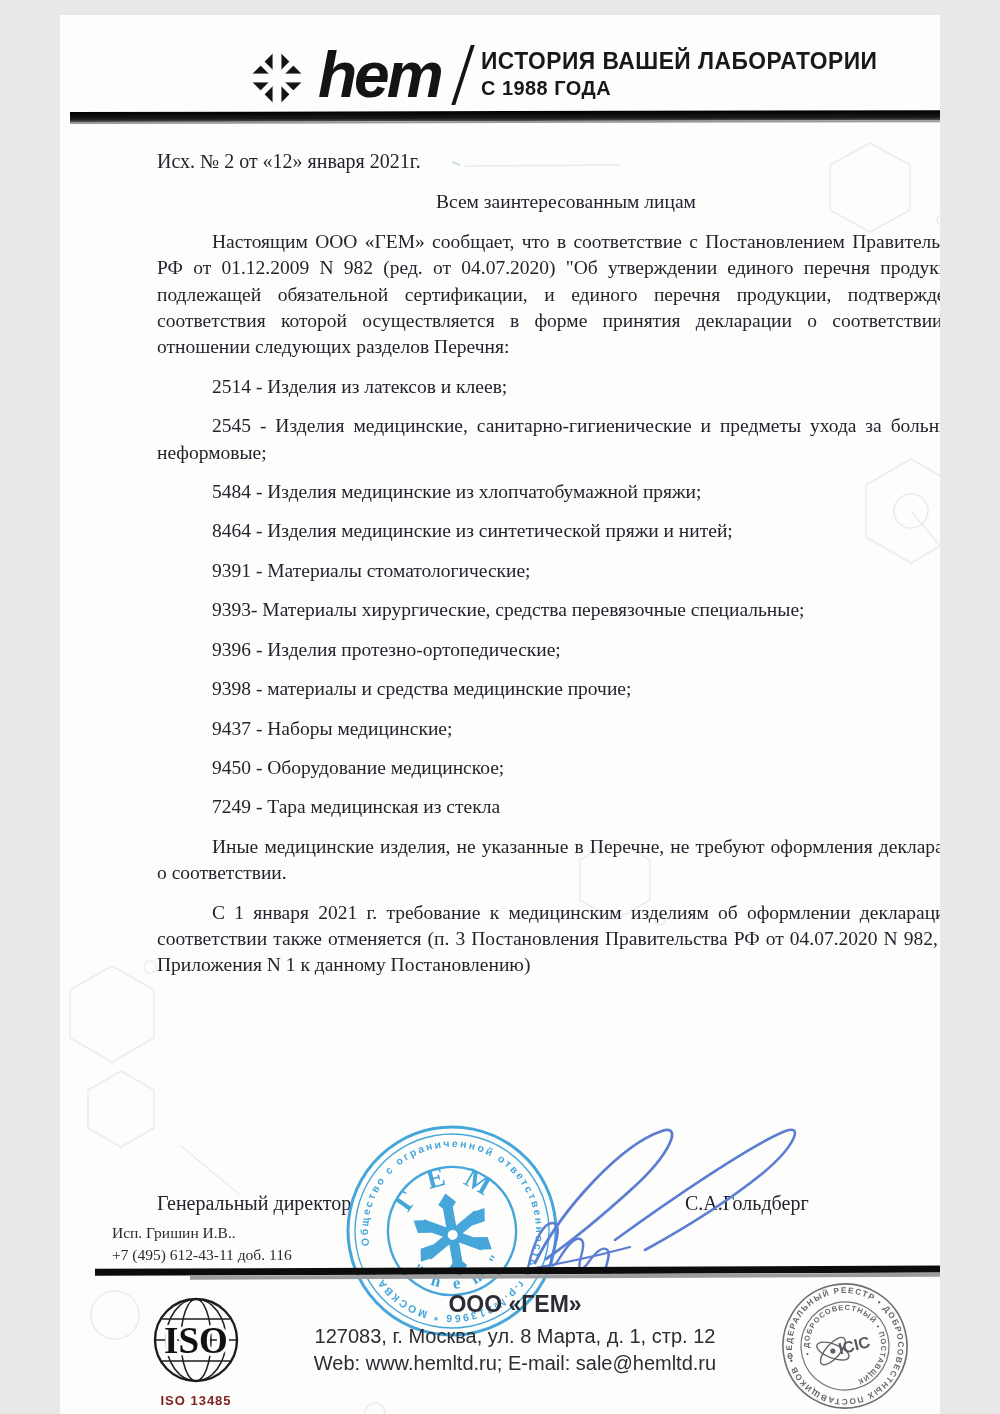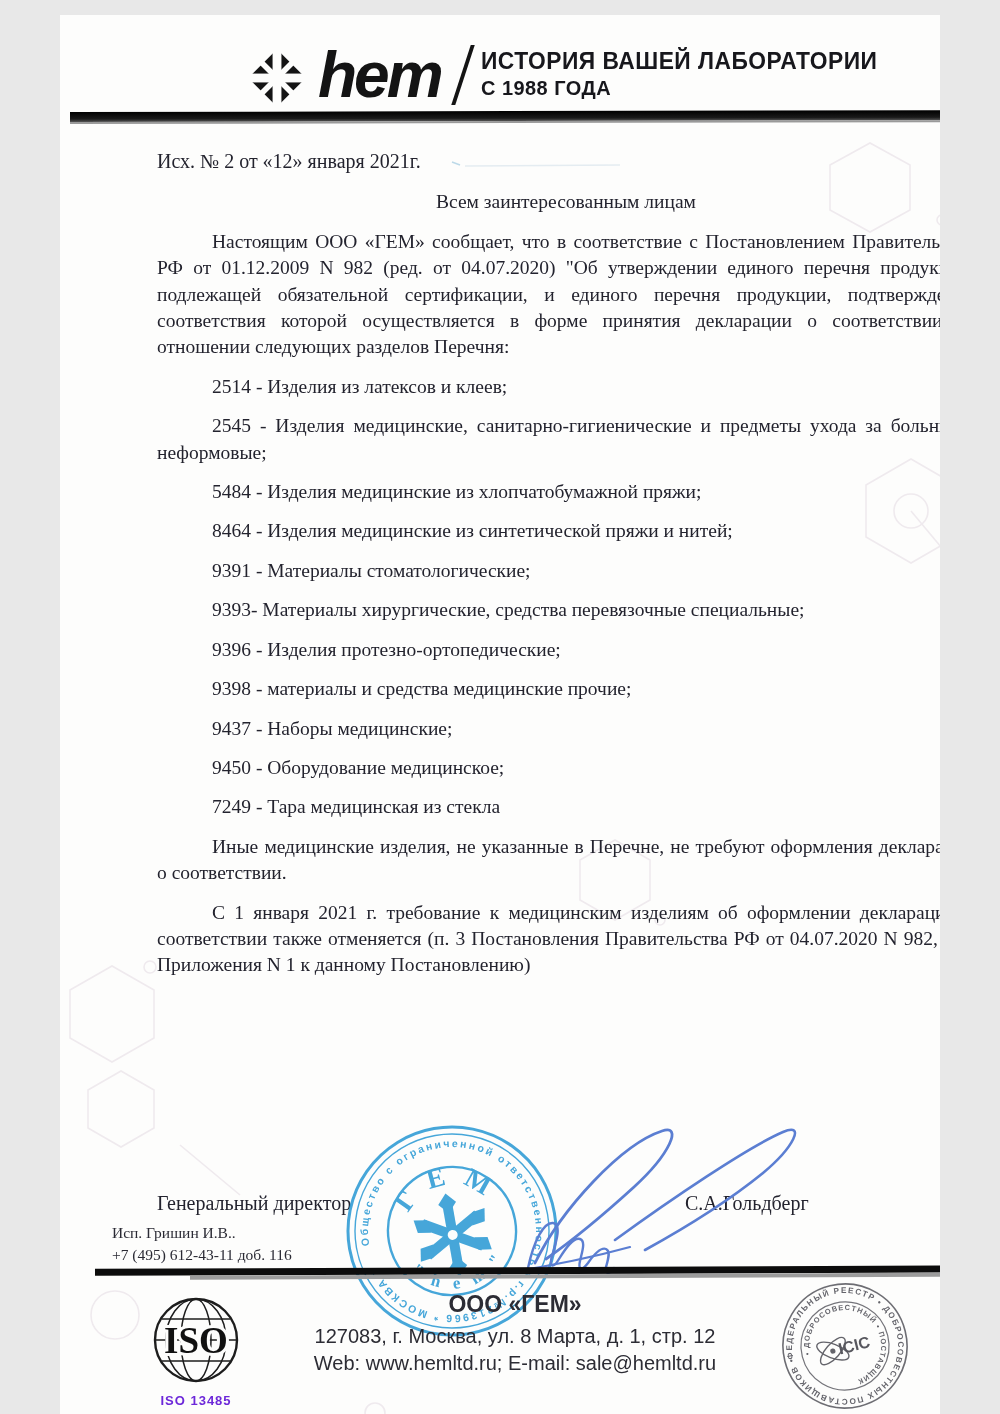--- a/index.html
+++ b/index.html
@@ -41,21 +41,21 @@
   
   .rule-bottom{position:absolute;left:35px;width:955px;top:1252px;height:7px;background:#0c0c0c;transform:rotate(-.22deg);}
   .rule-shadow{position:absolute;left:130px;width:860px;top:1259px;height:4px;background:#9c9c9c;transform:rotate(-.22deg);}
   .footer-block{
     position:absolute;left:105px;width:700px;top:1276px;text-align:center;
     font-family:"Liberation Sans", sans-serif;color:#2c2c34;
   }
   .footer-company{font-size:23px;font-weight:bold;margin-bottom:5px;}
   .footer-line{font-size:20px;line-height:27px;}
   .iso{position:absolute;left:86px;top:1282px;width:100px;text-align:center;}
-  .iso-sub{font-family:"Liberation Sans", sans-serif;font-weight:bold;font-size:13px;color:#6d28d9;margin-top:2px;letter-spacing:1px;}
+  .iso-sub{font-family:"Liberation Sans", sans-serif;font-weight:bold;font-size:13px;color:#7f1d1d;margin-top:2px;letter-spacing:1px;}
   .fr-seal{position:absolute;left:718px;top:1264px;opacity:.85;}
   .bg-decor{position:absolute;left:0;top:0;}
 </style>
 </head>
 <body>
 
 <div class="page">
 
   <svg class="bg-decor" width="1000" height="1414" viewBox="0 0 1000 1414">
     <g fill="none" stroke="#efeaee" stroke-width="1.6">

